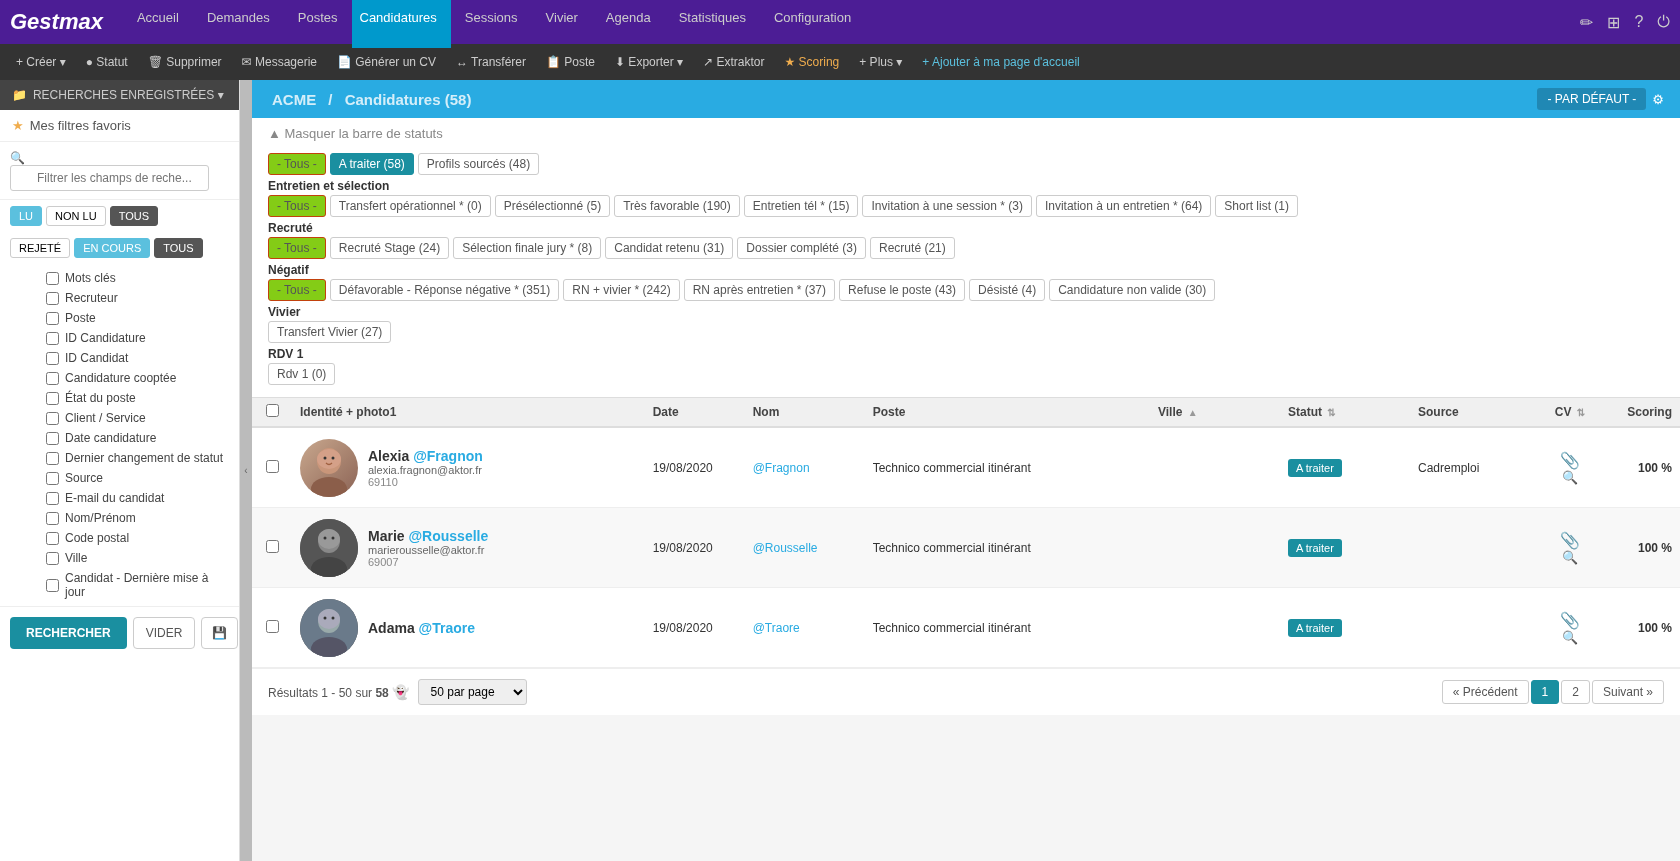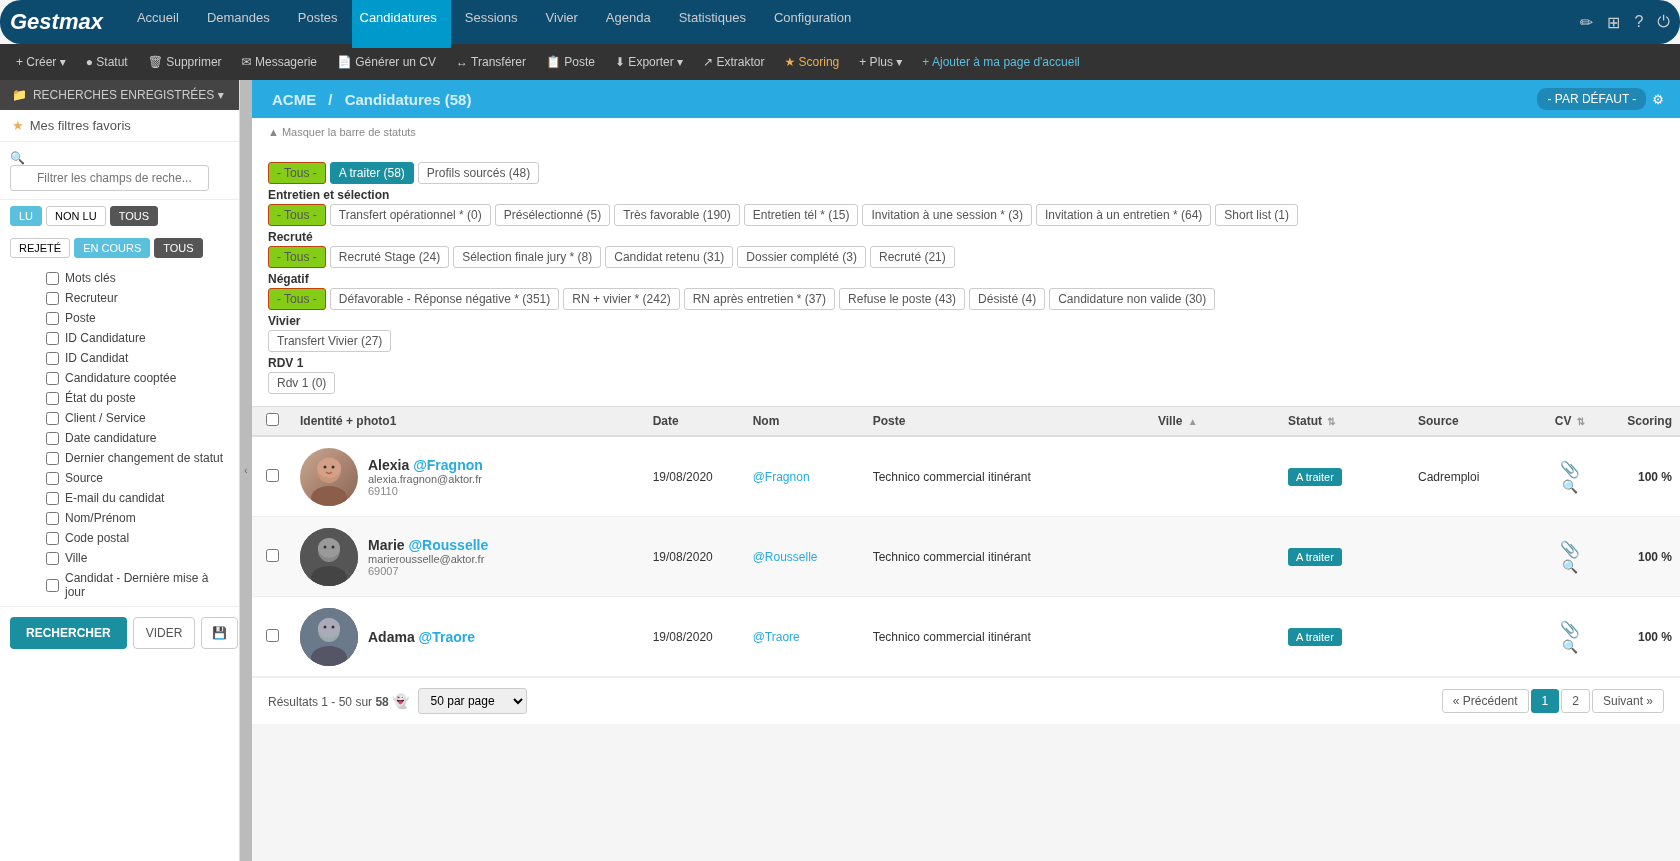--- a/index.html
+++ b/index.html
@@ -1,25 +1,24 @@
 <!DOCTYPE html>
 <html><head>
   <meta charset="utf-8">
   <style>
     * { box-sizing: border-box; margin: 0; padding: 0; }
     body { font-family: Arial, sans-serif; font-size: 13px; background: #f5f5f5; color: #333; }
 
     
     .top-nav {
-      background: #0c4a6e;
+      background: #4c1d95;
       display: flex;
       align-items: center;
       padding: 0 10px;
       height: 44px;
-      border-radius: 21px;
     }
     .logo {
       font-size: 22px;
       font-weight: bold;
       color: #f90;
       margin-right: 20px;
       font-style: italic;
     }
     .logo span { color: #fff; }
     .nav-links { display: flex; gap: 0; }
@@ -203,36 +202,36 @@
       display: flex;
       align-items: center;
       justify-content: space-between;
     }
     .breadcrumb { font-size: 15px; font-weight: bold; }
     .breadcrumb span { opacity: 0.8; margin: 0 4px; }
     .par-defaut {
       background: rgba(0,0,0,0.2);
       color: #fff;
       padding: 4px 10px;
-      border-radius: 9px;
+      border-radius: 3px;
       font-size: 12px;
       cursor: pointer;
     }
 
     
     .status-bar {
       background: #fff;
       padding: 8px 16px;
       border-bottom: 1px solid #ddd;
     }
     .masquer-bar {
       color: #888;
-      font-size: 11px;
-      cursor: pointer;
-      margin-bottom: 24px;
+      font-size: 13px;
+      cursor: pointer;
+      margin-bottom: 12px;
     }
     .status-filters { display: flex; flex-wrap: wrap; gap: 4px; align-items: center; margin-bottom: 4px; }
     .status-badge {
       padding: 3px 8px;
       border-radius: 3px;
       font-size: 12px;
       cursor: pointer;
       white-space: nowrap;
     }
     .sb-default { background: #84cc16; color: #555; border: 1px solid #c2410c; }

